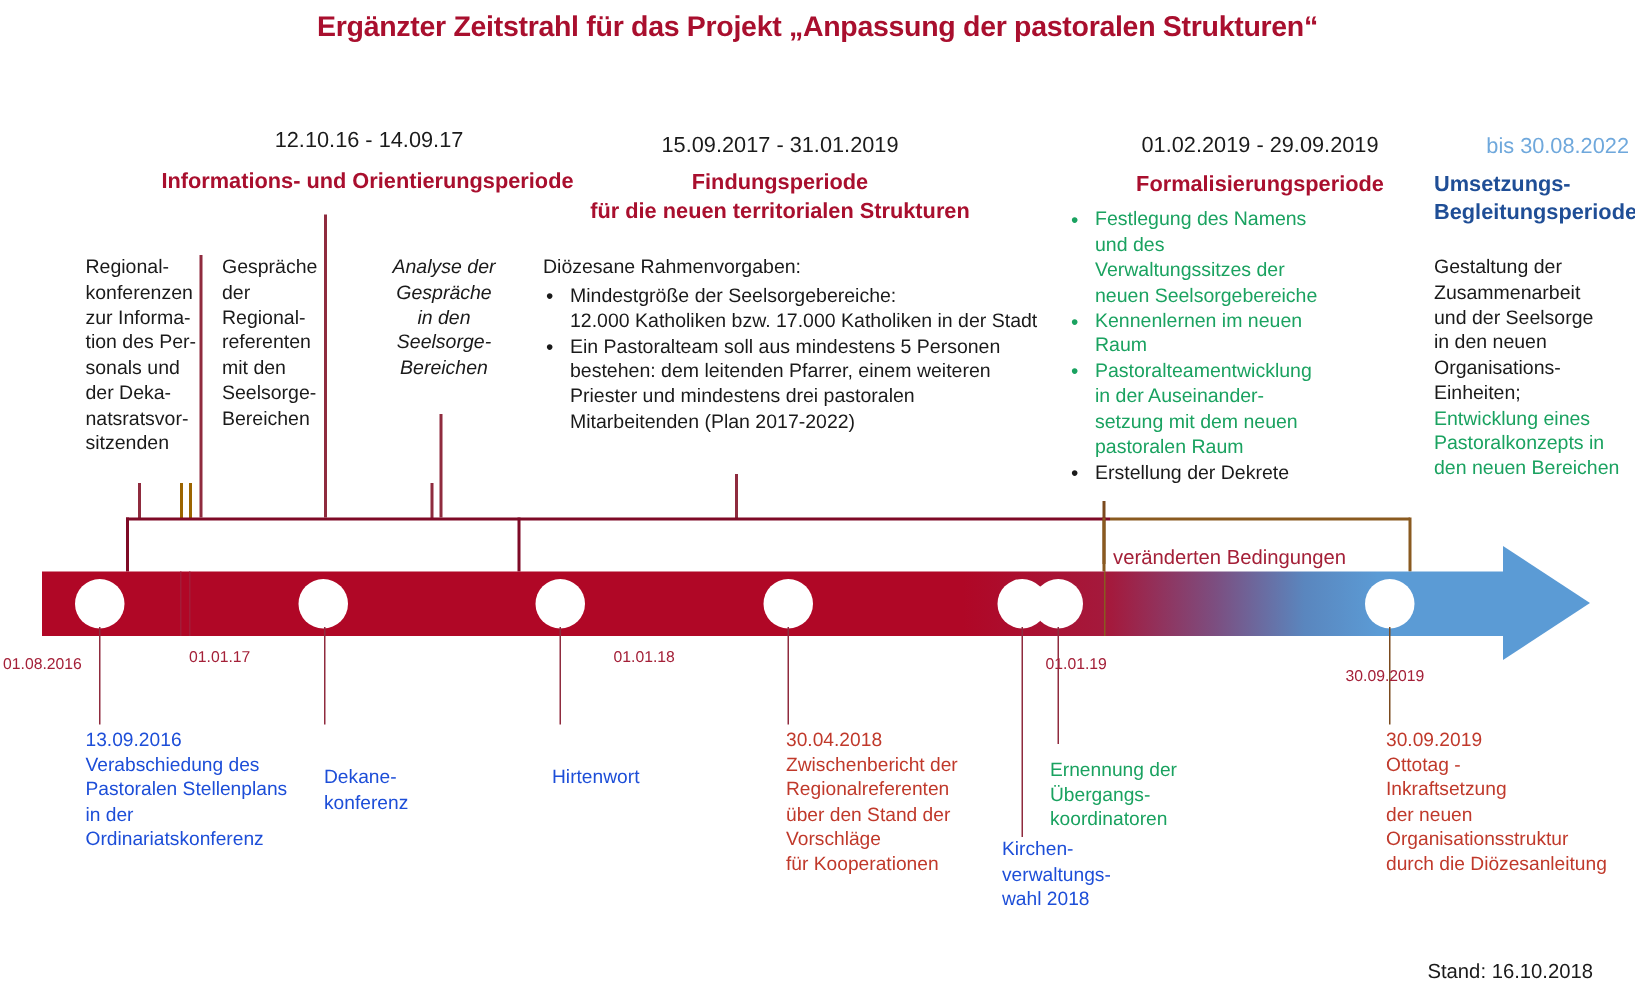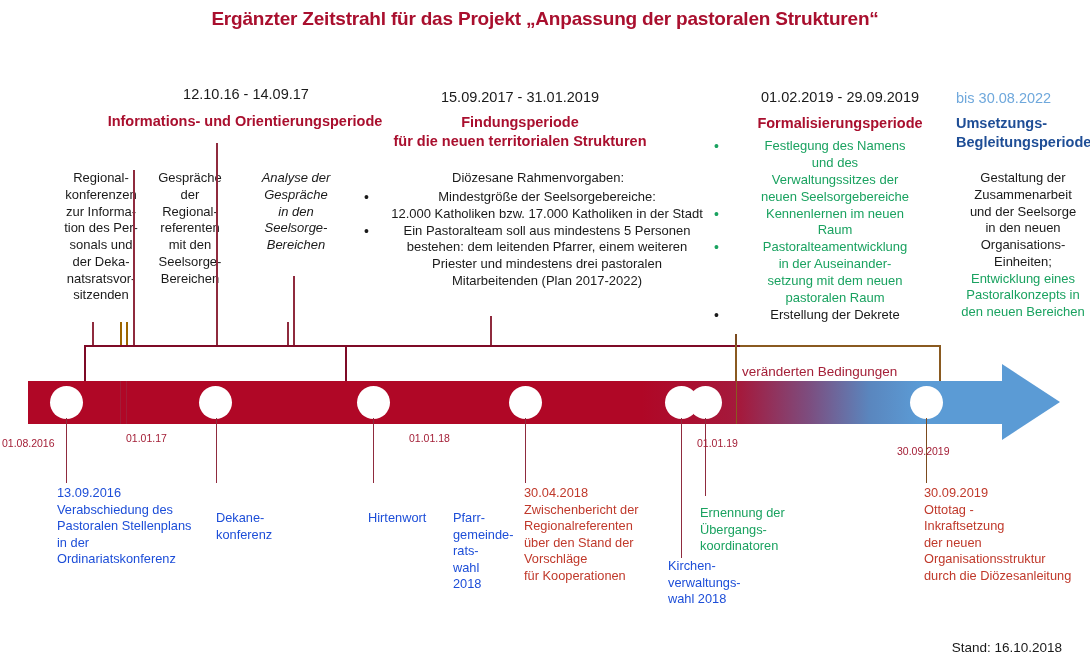--- a/index.html
+++ b/index.html
@@ -41,21 +41,20 @@
     line-height: 1.32;
   }
   .period-range.blue { color: #6FA8DC; }
   .period-name.blue { color: #1F4E96; text-align: left; }
 
   
   .col {
     font-size: 13px;
     color: #1a1a1a;
     line-height: 1.29;
-    text-align: center;
   }
   .col.center { text-align: center; font-style: italic; }
   .bullets { margin: 0; padding: 0; list-style: none; }
   .bullets li {
     position: relative;
     padding-left: 18px;
     margin-bottom: 0;
     line-height: 1.3;
   }
   .bullets li:before {
@@ -142,21 +141,21 @@
 
   <div class="abs period-range" style="left:370px; top:89px; width:300px;">15.09.2017 - 31.01.2019</div>
   <div class="abs period-name" style="left:350px; top:113px; width:340px;">
     <div>Findungsperiode</div>
     <div>für die neuen territorialen Strukturen</div>
   </div>
 
   <div class="abs period-range" style="left:700px; top:89px; width:280px;">01.02.2019 - 29.09.2019</div>
   <div class="abs period-name" style="left:700px; top:114px; width:280px;">Formalisierungsperiode</div>
 
-  <div class="abs period-range blue" style="left:956px; top:90px; width:130px; text-align:left;">bis 30.08.2022</div>
+  <div class="abs period-range blue" style="left:956px; top:90px; width:130px; text-align:right;">bis 30.08.2022</div>
   <div class="abs period-name blue" style="left:956px; top:114px; width:134px;">
     <div>Umsetzungs-</div>
     <div>Begleitungsperiode</div>
   </div>
 
   <div class="abs col" style="left:57px; top:170px; width:88px; white-space:pre-line;">Regional-
 konferenzen
 zur Informa-
 tion des Per-
 sonals und
@@ -282,25 +281,20 @@
 Verabschiedung des
 Pastoralen Stellenplans
 in der
 Ordinariatskonferenz</div>
 
   <div class="abs blabel" style="left:216px; top:510px; width:90px; white-space:pre-line;">Dekane-
 konferenz</div>
 
   <div class="abs blabel" style="left:368px; top:510px; width:80px; white-space:pre-line;">Hirtenwort</div>
 
-  <div class="abs blabel" style="left:453px; top:510px; width:64px; white-space:pre-line;">Pfarr-
-gemeinde-
-rats-
-wahl
-2018</div>
 
   <div class="abs blabel red" style="left:524px; top:485px; width:160px; white-space:pre-line;">30.04.2018
 Zwischenbericht der
 Regionalreferenten
 über den Stand der
 Vorschläge
 für Kooperationen</div>
 
   <div class="abs blabel green" style="left:700px; top:505px; width:120px; white-space:pre-line;">Ernennung der
 Übergangs-

